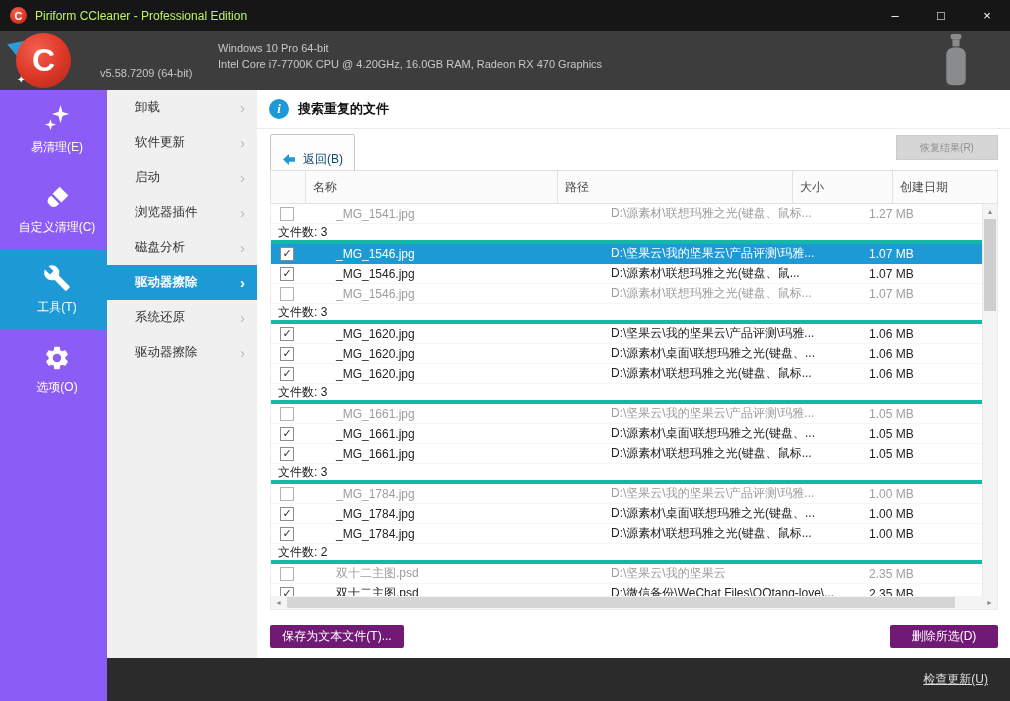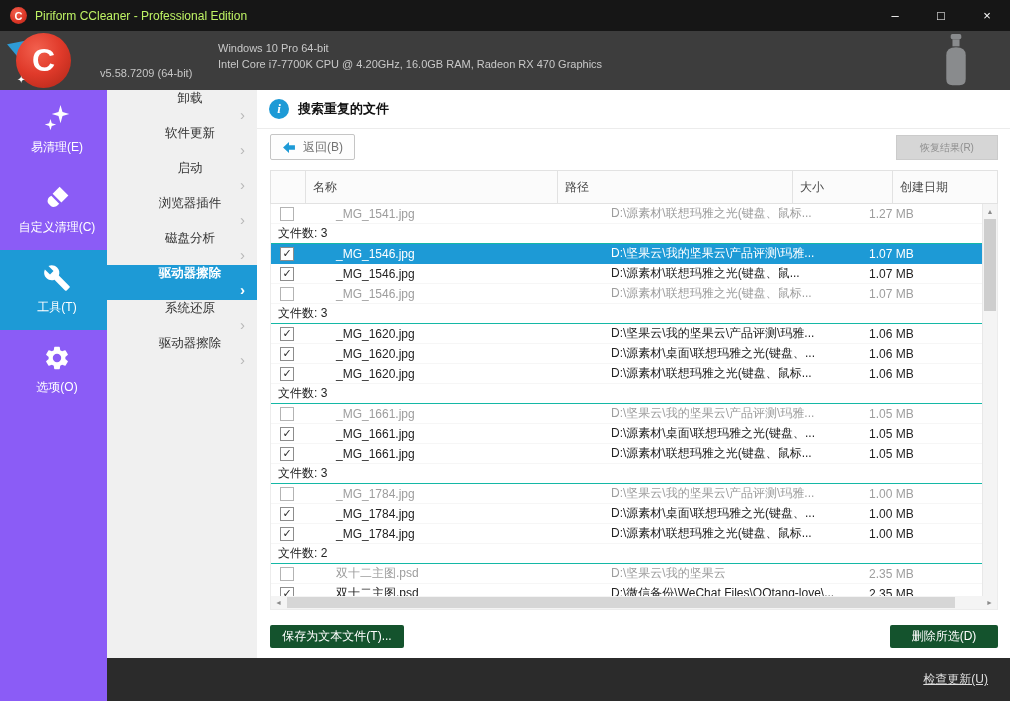--- a/index.html
+++ b/index.html
@@ -31,64 +31,64 @@
   .spray-icon svg{width:100%;height:100%;fill:#97999b;}
   
   .sidebar{position:absolute;top:90px;left:0;width:114px;bottom:0;background:#8b5cf6;}
   .side-item{height:80px;display:flex;flex-direction:column;align-items:center;justify-content:center;gap:7px;color:#fff;font-size:12px;cursor:default;}
   .side-item.active{background:#1d9ad6;}
   .side-icon{width:28px;height:28px;display:block;}
   .side-icon svg{width:100%;height:100%;fill:#fff;}
   .side-label{white-space:nowrap;}
   
   .menu{position:absolute;top:90px;left:107px;width:150px;bottom:43px;background:#f0f0f0;border-right:1px solid #e3e3e3;}
-  .menu-item{height:35px;display:flex;align-items:center;padding:0 12px 0 28px;font-size:12.5px;color:#333;cursor:default;flex-direction:column;}
+  .menu-item{height:35px;display:flex;align-items:center;padding:0 12px 0 28px;font-size:12.5px;color:#333;cursor:default;}
   .menu-item .chev{margin-left:auto;color:#b8b8b8;font-size:15px;line-height:1;}
   .menu-item.active{background:#1d9ad6;color:#fff;font-weight:bold;}
   .menu-item.active .chev{color:#fff;}
   
   .main{position:absolute;top:90px;left:257px;right:0;bottom:43px;background:#fff;}
   .head-divider{position:absolute;left:0;right:0;top:38px;border-top:1px solid #ececec;}
   .section-head{position:absolute;top:9px;left:12px;display:flex;align-items:center;gap:9px;}
   .info-icon{width:20px;height:20px;border-radius:50%;background:#1d9ad6;color:#fff;font-size:13px;font-weight:bold;font-style:italic;
     font-family:"Liberation Serif",serif;display:flex;align-items:center;justify-content:center;}
   .section-title{font-size:13px;font-weight:bold;color:#111;}
-  .back-btn{position:absolute;top:44px;left:13px;height:24px;padding:0 11px;background:#fdfdfd;border:1px solid #c5c5c5;border-radius:2px;
-    display:flex;align-items:center;gap:7px;font-size:12px;color:#737373;cursor:default;}
+  .back-btn{position:absolute;top:44px;left:13px;height:24px;padding:12px 11px;background:#fdfdfd;border:1px solid #c5c5c5;border-radius:2px;
+    display:flex;align-items:center;gap:7px;font-size:12px;color:#0c4a6e;cursor:default;}
   .back-arrow svg{width:14px;height:13px;display:block;}
   .restore-btn{position:absolute;top:45px;right:12px;width:100px;height:23px;background:#d6d6d6;border:1px solid #cbcbcb;
     color:#8f8f8f;font-size:10px;display:flex;align-items:center;justify-content:center;cursor:default;}
   
   .table{position:absolute;left:13px;right:12px;top:80px;height:440px;}
   .thead{display:grid;grid-template-columns:35px 252px 235px 100px 1fr;height:34px;background:#fbfbfb;
     border:1px solid #e2e2e2;box-sizing:border-box;}
   .th{display:flex;align-items:center;padding:0 7px;font-size:12px;color:#4a4a4a;border-right:1px solid #e2e2e2;overflow:hidden;white-space:nowrap;}
   .th:last-child{border-right:none;}
   .tbody{position:relative;height:400px;border-left:1px solid #ececec;border-right:1px solid #ececec;box-sizing:border-box;overflow:hidden;background:#fff;}
   .trow{display:grid;grid-template-columns:35px 252px 235px 100px 1fr;height:20px;align-items:center;font-size:12px;color:#232323;border-bottom:1px solid #f6f6f6;box-sizing:border-box;gap:23px;}
   .trow.gray{color:#9d9d9d;}
   .trow.selected{background:#1d9ad6;color:#fff;border-bottom-color:#1d9ad6;}
-  .group-row{height:20px;display:flex;align-items:center;padding-left:7px;font-size:12px;color:#232323;border-bottom:1px solid #14b8a6;box-sizing:border-box;}
+  .group-row{height:20px;display:flex;align-items:center;padding-left:7px;font-size:12px;color:#232323;border-bottom:4px solid #14b8a6;box-sizing:border-box;}
   .cbcell{display:flex;align-items:center;padding-left:9px;}
   .cb{width:12px;height:12px;border:1px solid #8d8d8d;background:#fff;display:flex;align-items:center;justify-content:center;font-size:11px;color:#2a2a2a;line-height:1;box-sizing:content-box;}
   .gray .cb{border-color:#b3b3b3;}
   .cb.checked::before{content:"\2713";font-weight:bold;}
   .cell{padding:0 7px;overflow:hidden;white-space:nowrap;}
   
   .vscroll{position:absolute;top:0;right:0;width:15px;height:100%;background:#f4f4f4;border-left:1px solid #e8e8e8;box-sizing:border-box;}
   .vs-arrow{height:14px;display:flex;align-items:center;justify-content:center;font-size:7px;color:#8a8a8a;}
   .vs-arrow.down{position:absolute;bottom:0;left:0;right:0;}
   .vs-thumb{position:absolute;top:15px;left:1px;right:1px;height:92px;background:#cecece;}
   .hscroll{position:absolute;left:0;right:0;top:426px;height:14px;background:#f4f4f4;border:1px solid #ececec;border-top:none;box-sizing:border-box;}
   .hs-arrow{position:absolute;top:0;bottom:0;width:15px;display:flex;align-items:center;justify-content:center;font-size:7px;color:#8a8a8a;}
   .hs-arrow.left{left:0;}
   .hs-arrow.right{right:0;}
   .hs-thumb{position:absolute;left:16px;width:668px;top:1px;bottom:1px;background:#d6d6d6;}
   
-  .save-btn,.delete-btn{position:absolute;bottom:10px;height:23px;background:#14532d;color:#fff;font-size:12px;border:none;border-radius:2px;
+  .save-btn,.delete-btn{position:absolute;bottom:10px;height:23px;background:#701a75;color:#fff;font-size:12px;border:none;border-radius:2px;
     display:flex;align-items:center;justify-content:center;padding:0 12px;cursor:default;}
   .save-btn{left:13px;min-width:110px;}
   .delete-btn{right:12px;min-width:84px;}
   
   .footer{position:absolute;left:107px;right:0;bottom:0;height:43px;background:#2b2b2b;}
   .update-link{position:absolute;right:22px;top:13px;color:#dedede;font-size:12px;text-decoration:underline;cursor:default;}
 </style>
 </head>
 <body>
 

